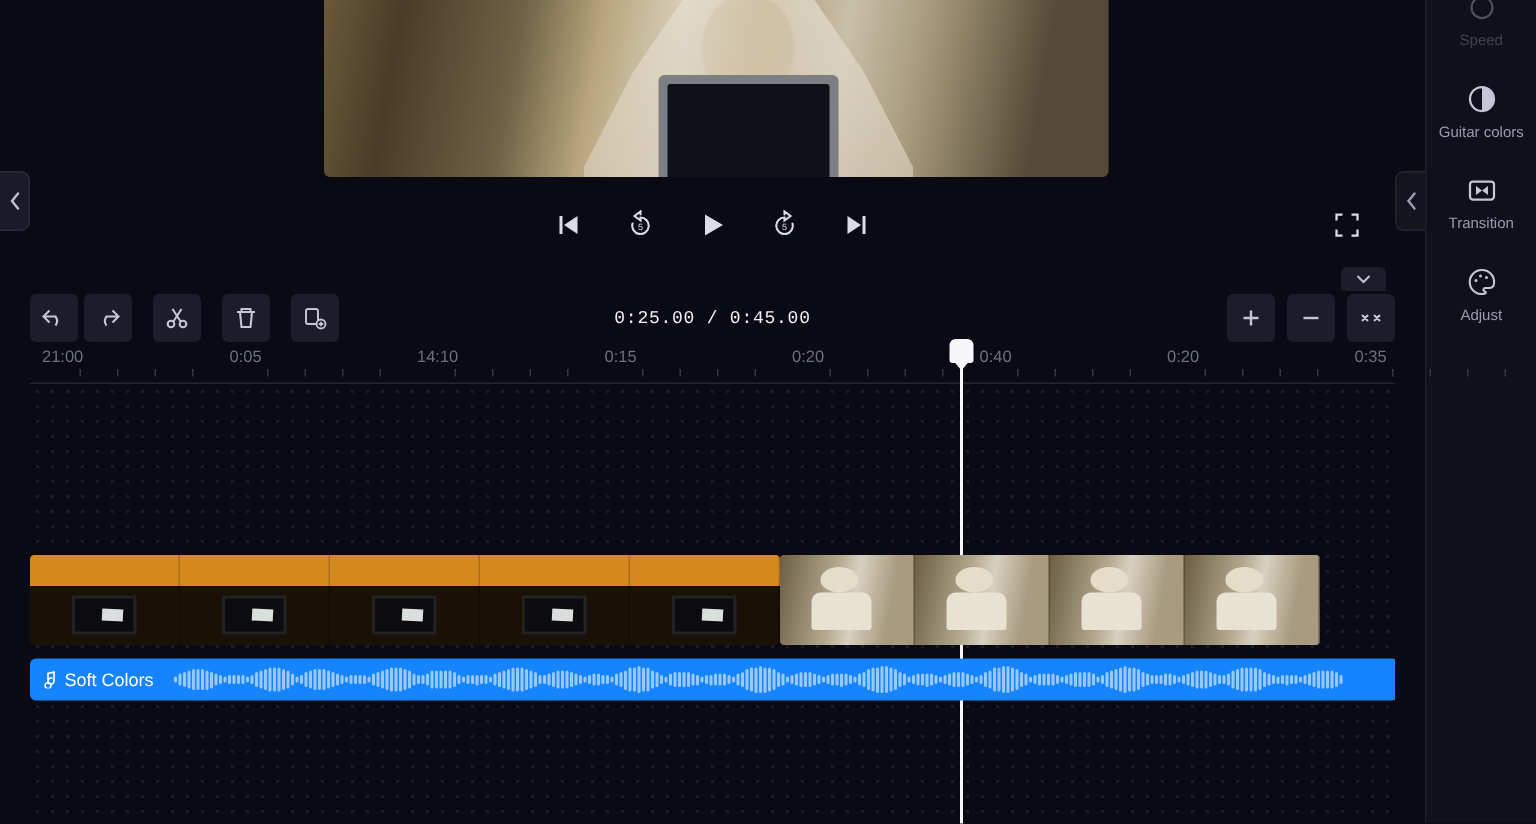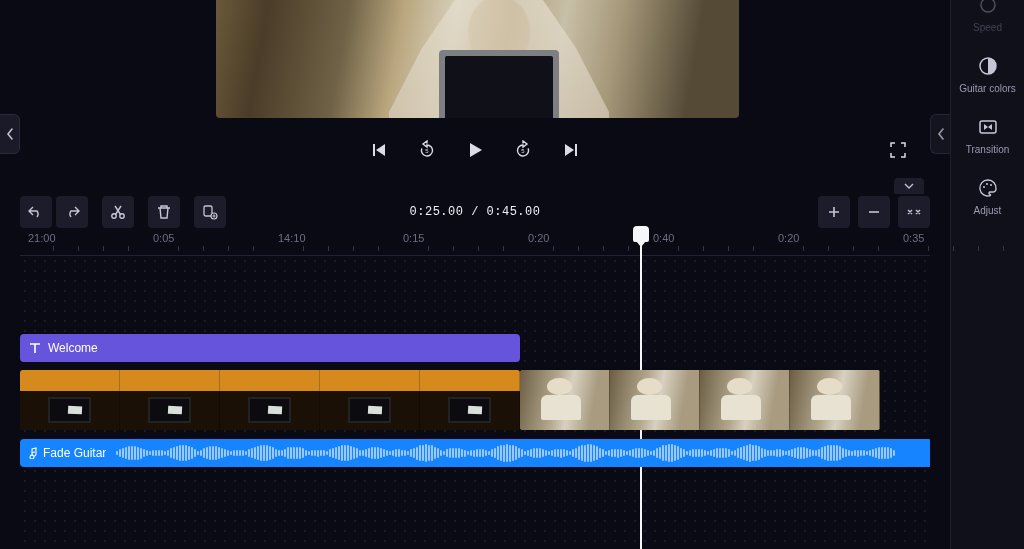--- a/index.html
+++ b/index.html
@@ -551,28 +551,20 @@
         <div class="minor" style="left: 833px;"></div>
         <div class="minor" style="left: 858px;"></div>
         <div class="tick" style="left: 883px;">0:35</div>
         <div class="minor" style="left: 908px;"></div>
         <div class="minor" style="left: 933px;"></div>
         <div class="minor" style="left: 958px;"></div>
         <div class="minor" style="left: 983px;"></div>
       </div>
     <div class="tracks">
 
-      <div class="clip-text">
-        <span>
-          <svg width="14" height="14" viewBox="0 0 14 14">
-              <path d="M2 3h10M7 3v9" stroke="#fff" stroke-width="1.6"></path>
-            </svg>
-        </span>
-        <span>Welcome</span>
-      </div>
 
       <div class="clip-video a">
         <div class="thumb-row">
           <div class="thumb"></div>
           <div class="thumb"></div>
           <div class="thumb"></div>
           <div class="thumb"></div>
           <div class="thumb"></div>
         </div>
       </div>
@@ -585,21 +577,21 @@
         </div>
       </div>
 
       <div class="clip-audio">
         <div class="label-wrap">
           <span>
             <svg width="12" height="12" viewBox="0 0 12 12">
                 <path d="M4 10a2 2 0 1 0 0-.01M6 9V2l4-1v6a2 2 0 1 1-1-1.7" stroke="#fff" stroke-width="1.1" fill="none"></path>
               </svg>
           </span>
-          <span>Fade Guitar</span>
+          <span>Soft Colors</span>
         </div>
         <div class="waveform" id="waveform">
             <span style="height: 4px;"></span>
             <span style="height: 7.4px;"></span>
             <span style="height: 10.4px;"></span>
             <span style="height: 12.8px;"></span>
             <span style="height: 14.3px;"></span>
             <span style="height: 14.8px;"></span>
             <span style="height: 14.3px;"></span>
             <span style="height: 13px;"></span>

